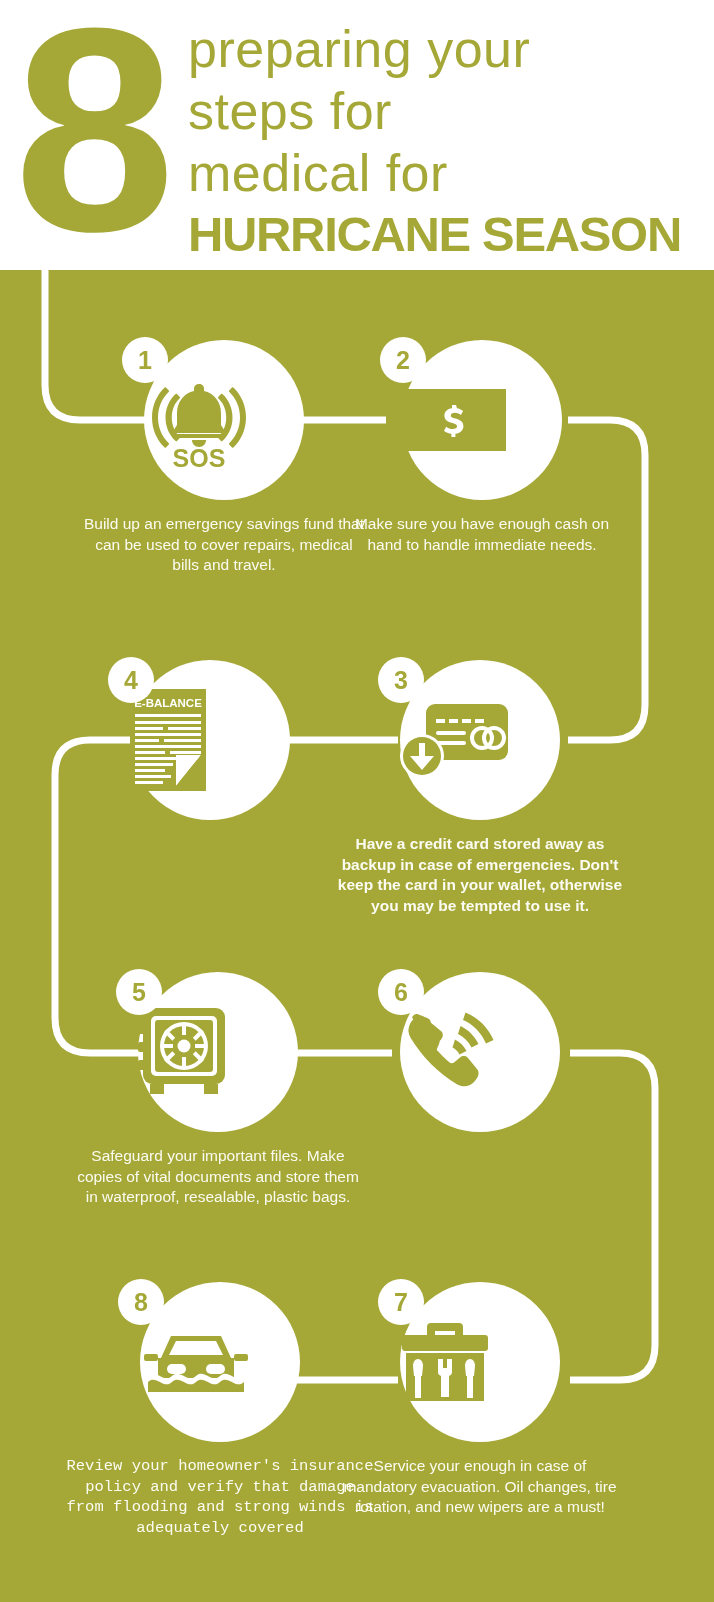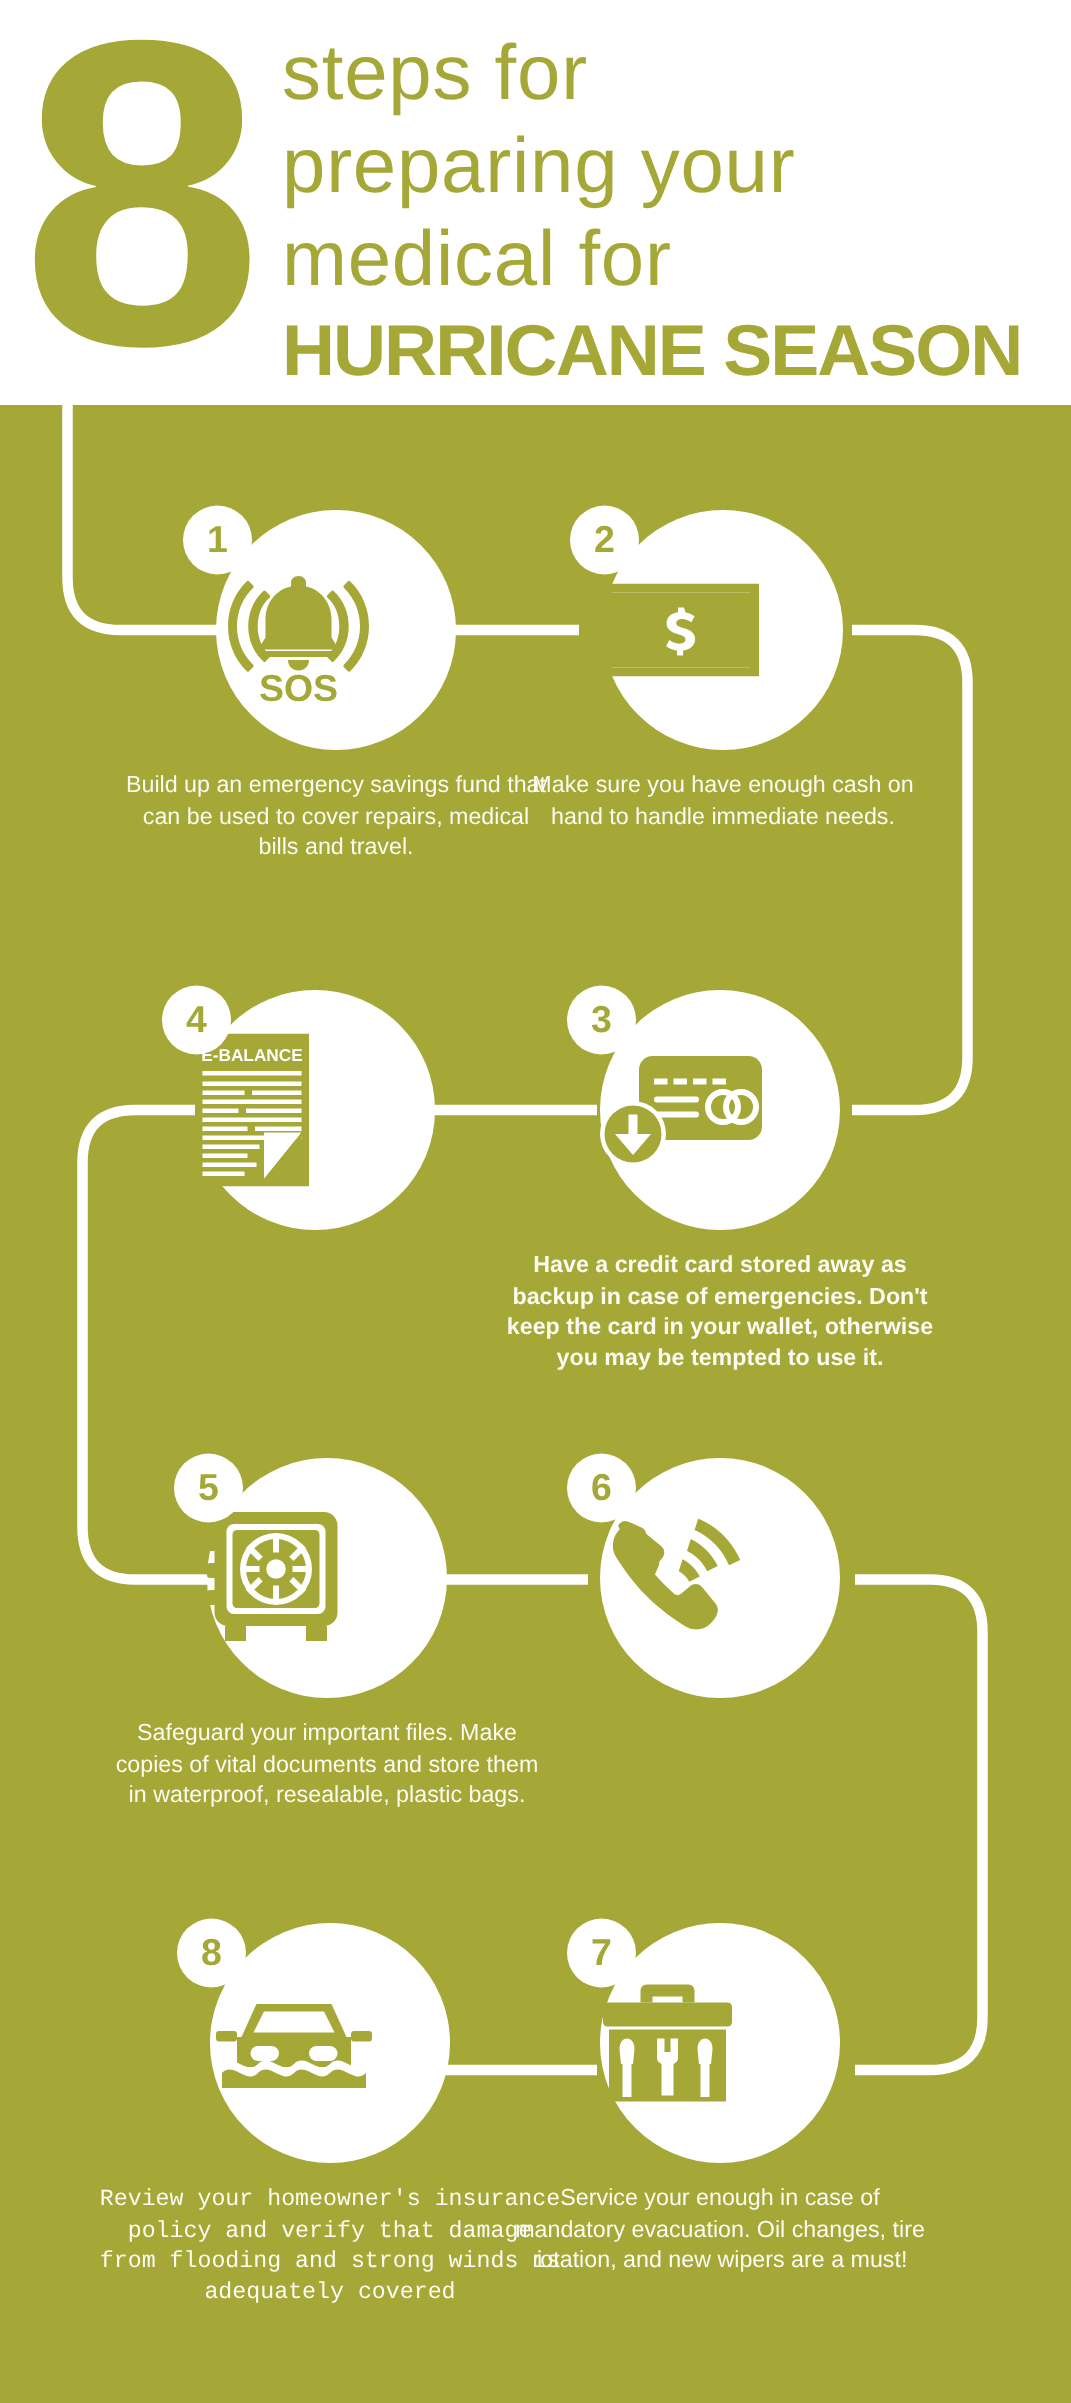--- a/index.html
+++ b/index.html
@@ -134,22 +134,22 @@
   #step8 .caption{ padding:0 6px;font-family:Liberation Mono, monospace; }
 </style>
 </head>
 <body>
 
 <div id="poster">
 
   <div class="header">
     <div class="big-number">8</div>
     <div class="title-lines">
+      <div class="title-line">preparing your</div>
       <div class="title-line">steps for</div>
-      <div class="title-line">preparing your</div>
       <div class="title-line">medical for</div>
       <div class="title-strong">HURRICANE SEASON</div>
     </div>
   </div>
 
   <svg class="paths" viewBox="0 0 714 1602">
     <g fill="none" stroke="#FFFFFF" stroke-width="7" stroke-linecap="butt">
 
       <path d="M 45 270 L 45 385 Q 45 420 80 420 L 146 420"></path>
 

